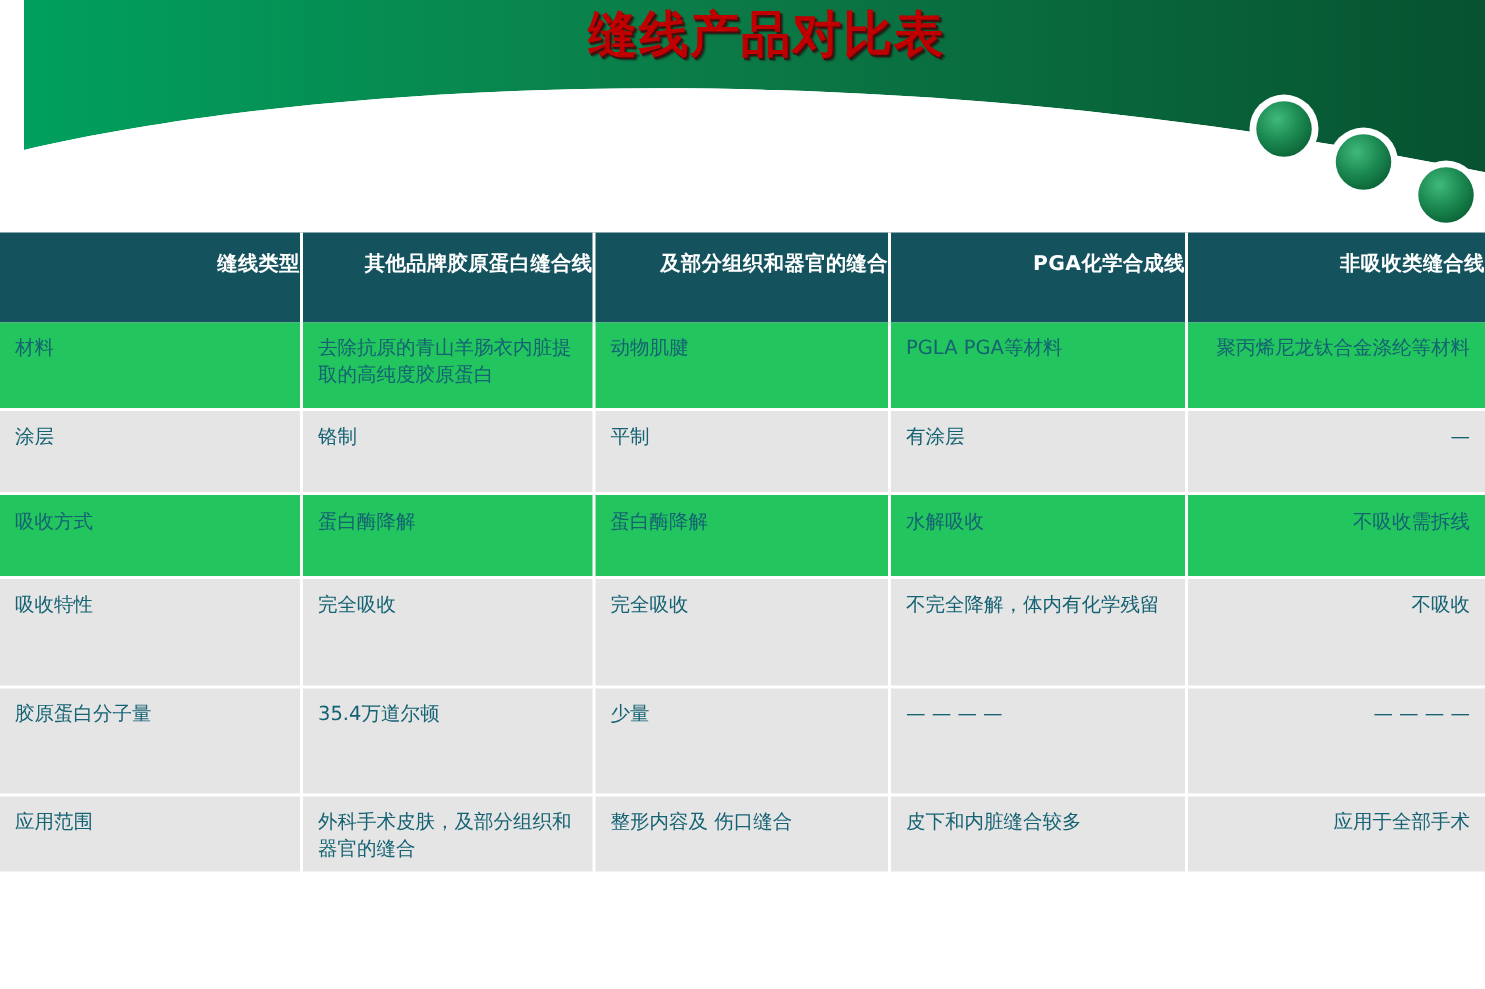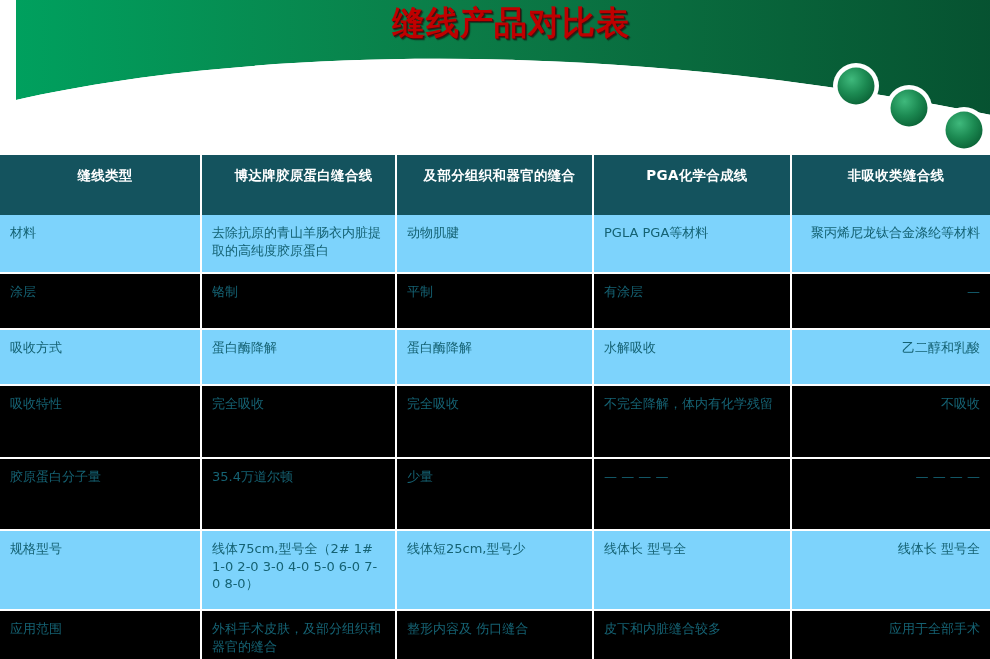--- a/index.html
+++ b/index.html
@@ -59,21 +59,21 @@
   table.compare col.c1 { width: 195px; }
   table.compare col.c2 { width: 197px; }
   table.compare col.c3 { width: 198px; }
   table.compare col.c4 { width: 199px; }
 
   table.compare thead th {
     background: #14535E;
     color: #ffffff;
     font-size: 13.5px;
     font-weight: bold;
-    text-align: center;
+    text-align: right;
     vertical-align: top;
     height: 60px;
     padding: 12px 0 0 10px;
     border-right: 2px solid #ffffff;
     box-sizing: border-box;
     letter-spacing: .3px;
   }
   table.compare thead th:last-child { border-right: none; }
 
   table.compare tbody td {
@@ -82,22 +82,22 @@
     vertical-align: top;
     padding: 9px 10px 6px 10px;
     border-right: 2px solid #ffffff;
     border-bottom: 2px solid #ffffff;
     box-sizing: border-box;
     line-height: 1.35;
     word-break: break-word;
   }
   table.compare tbody td:last-child { border-right: none; text-align: right; }
 
-  table.compare tbody tr.odd td  { background: #7dd3fc; }
-  table.compare tbody tr.even td { background: #000000; }
+  table.compare tbody tr.odd td  { background: #22c55e; }
+  table.compare tbody tr.even td { background: #e5e5e5; }
 
   tr.r-material td  { height: 58px; }
   tr.r-coating td   { height: 56px; }
   tr.r-absorb td    { height: 56px; font-family: Liberation Serif, serif; }
   tr.r-absfeat td   { height: 73px; }
   tr.r-degrade td   { height: 56px; }
   tr.r-molw td      { height: 72px; }
   tr.r-spec td      { height: 80px; }
   tr.r-use td       { height: 50px; }
 
@@ -156,21 +156,21 @@
     <colgroup>
       <col class="c0">
         <col class="c1">
         <col class="c2">
         <col class="c3">
         <col class="c4">
     </colgroup>
     <thead>
       <tr>
         <th>缝线类型</th>
-        <th>博达牌胶原蛋白缝合线</th>
+        <th>其他品牌胶原蛋白缝合线</th>
         <th>及部分组织和器官的缝合</th>
         <th>PGA化学合成线</th>
         <th>非吸收类缝合线</th>
       </tr>
     </thead>
     <tbody>
       <tr class="odd r-material">
         <td>材料</td>
         <td>去除抗原的青山羊肠衣内脏提取的高纯度胶原蛋白</td>
         <td>动物肌腱</td>
@@ -184,47 +184,40 @@
         <td>平制</td>
         <td>有涂层</td>
         <td class="center-dash">—</td>
       </tr>
 
       <tr class="odd r-absorb">
         <td>吸收方式</td>
         <td>蛋白酶降解</td>
         <td>蛋白酶降解</td>
         <td> 水解吸收</td>
-        <td>乙二醇和乳酸</td>
+        <td>不吸收需拆线</td>
       </tr>
 
       <tr class="even r-absfeat">
         <td>吸收特性</td>
         <td>完全吸收</td>
         <td>完全吸收</td>
         <td>不完全降解，体内有化学残留</td>
         <td>不吸收</td>
       </tr>
 
 
       <tr class="even r-molw">
         <td>胶原蛋白分子量</td>
         <td>35.4万道尔顿</td>
         <td> 少量</td>
         <td class="dash-cell">— — — —</td>
         <td class="dash-cell">— — — —</td>
       </tr>
 
-      <tr class="odd r-spec">
-        <td>规格型号</td>
-        <td>线体75cm,型号全（2# 1# 1-0 2-0 3-0 4-0 5-0 6-0 7-0 8-0）</td>
-        <td>线体短25cm,型号少</td>
-        <td>线体长 型号全</td>
-        <td>线体长 型号全</td>
-      </tr>
 
       <tr class="even r-use">
         <td>应用范围</td>
         <td>外科手术皮肤，及部分组织和器官的缝合</td>
         <td>整形内容及 伤口缝合</td>
         <td>皮下和内脏缝合较多</td>
         <td>应用于全部手术</td>
       </tr>
     </tbody>
   </table>

